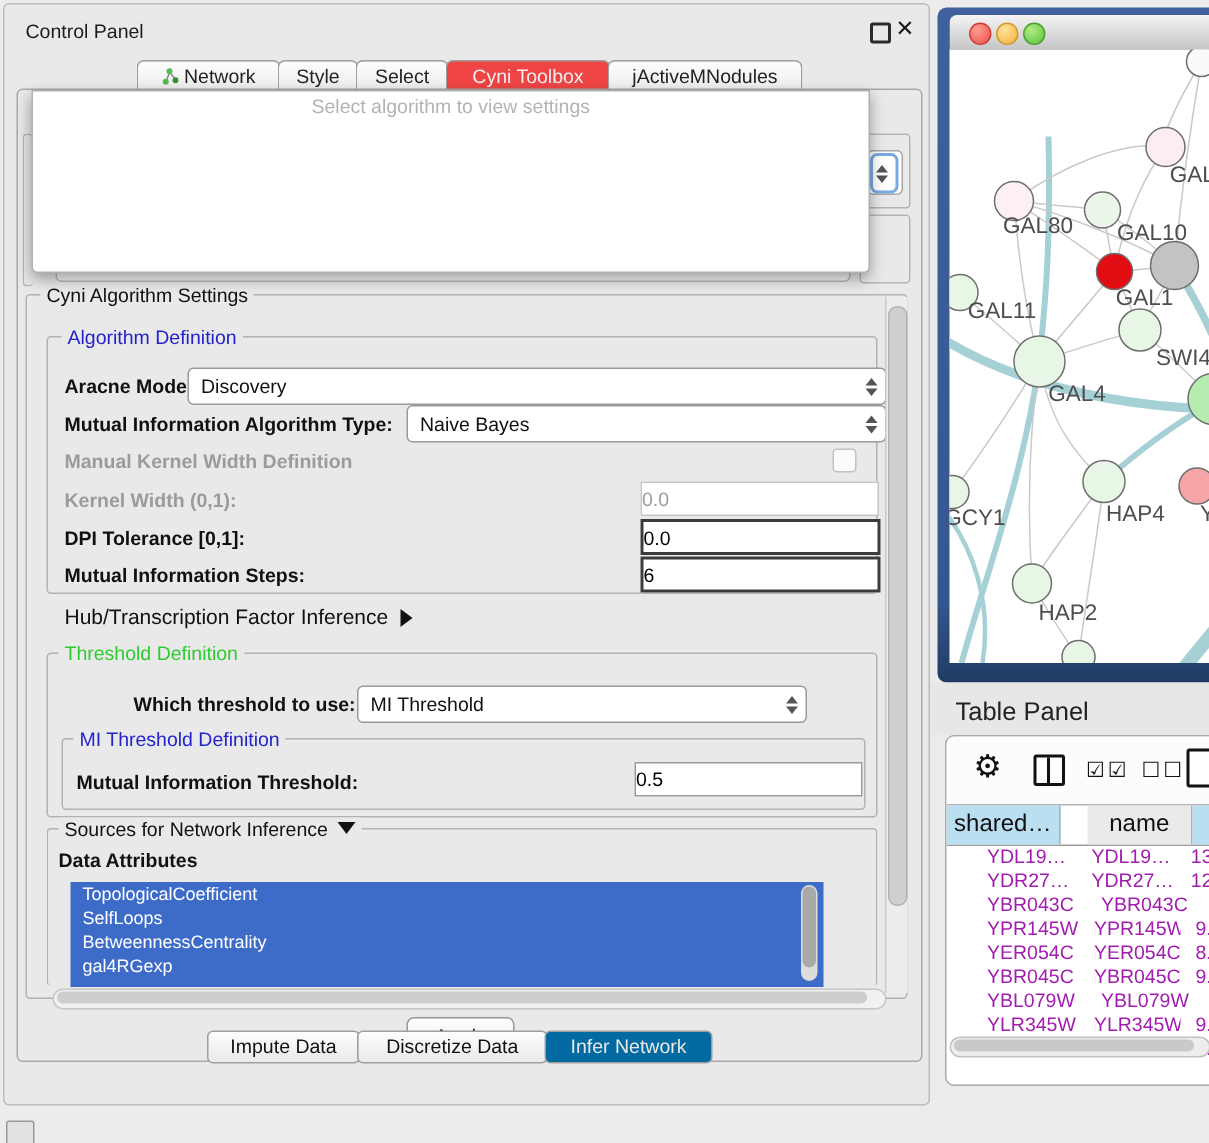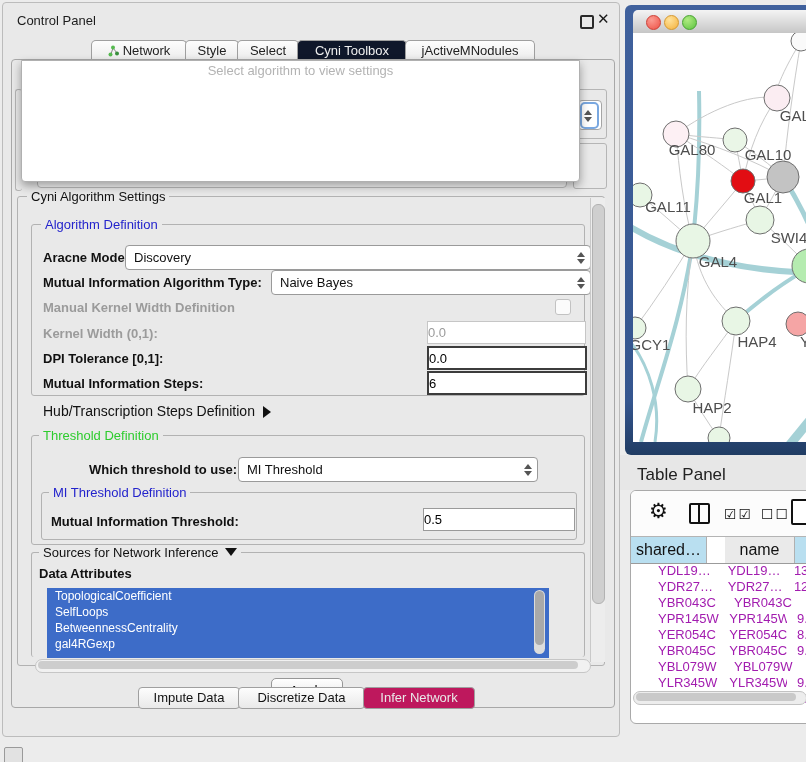--- a/index.html
+++ b/index.html
@@ -9,21 +9,21 @@
 
   
   .control-panel{left:2px;top:2px;width:616px;height:733px;background:#e9e9e9;border:1px solid #bcbcbc;border-radius:4px;}
   .cp-title{left:14px;top:10px;font-size:13px;color:#1c1c1c;}
   .float-icon{left:577px;top:12px;width:10px;height:10px;border:2px solid #2a2a2a;border-radius:2px;}
   .close-icon{left:594px;top:7px;font-size:15px;font-weight:bold;color:#1a1a1a;}
 
   
   .tab{position:absolute;top:37px;height:19px;line-height:19px;text-align:center;font-size:13px;color:#222;
        background:linear-gradient(#fdfdfd,#ececec);border:1px solid #9f9f9f;border-bottom:none;border-radius:5px 5px 0 0;}
-  .tab.sel{background:#0f172a;color:#efefef;}
+  .tab.sel{background:#ef4444;color:#efefef;}
   .net-tab-icon{display:inline-block;vertical-align:-2px;margin-right:4px;}
 
   .pane{left:8px;top:56px;width:602px;height:647px;border:1px solid #a8a8a8;border-radius:4px;}
 
   
   .frag{border:1px solid #b5b5b5;border-radius:3px;background:transparent;}
   .ghost-combo{left:34px;top:150px;width:528px;height:33px;background:#f4f4f4;border:1px solid #b9b9b9;border-radius:4px;z-index:3;}
   .ghost-text{left:46px;top:158px;font-size:13px;color:#b5b5b5;z-index:4;}
   .focus-stub{left:575px;top:97px;width:22px;height:28px;background:#fff;border:1px solid #a5a5a5;border-radius:4px;z-index:3;}
   .focus-ring{left:577px;top:99px;width:15px;height:23px;border:2px solid #7aa8e0;border-radius:5px;z-index:4;}
@@ -69,21 +69,21 @@
   .vscroll{left:587px;top:195px;width:14px;height:464px;background:#ededed;border-left:1px solid #c9c9c9;}
   .vthumb{position:absolute;left:1px;top:6px;width:11px;height:398px;background:#cfcfcf;border:1px solid #b2b2b2;border-radius:6px;}
   .hscroll{left:32px;top:656px;width:554px;height:12px;background:#f1f1f1;border:1px solid #c6c6c6;border-radius:7px;}
   .hthumb{position:absolute;left:2px;top:1px;width:540px;height:8px;background:#cdcdcd;border-radius:5px;}
 
   .apply-btn{left:268px;top:675px;width:70px;height:23px;background:linear-gradient(#ffffff,#e4e4e4);
              border:1px solid #979797;border-radius:5px;font-size:14px;color:#111;display:flex;align-items:center;justify-content:center;}
 
   .btab{position:absolute;top:684px;height:20px;line-height:20px;text-align:center;font-size:13px;color:#111;
         background:linear-gradient(#fdfdfd,#e9e9e9);border:1px solid #9f9f9f;border-radius:4px 4px 4px 4px;}
-  .btab.sel{background:#be185d;color:#e9e9e9;}
+  .btab.sel{background:#0369a1;color:#e9e9e9;}
 
   .corner-btn{left:4px;top:747px;width:17px;height:15px;border:1px solid #9a9a9a;background:#e2e2e2;border-radius:2px;}
 
   
   .net-window{left:625px;top:5px;width:181px;height:450px;background:linear-gradient(#40619d,#35568f 88%,#203c63);border-radius:6px 0 0 6px;}
   .net-titlebar{position:absolute;left:8px;top:5px;width:173px;height:23px;background:linear-gradient(#f4f4f4,#c6c6c6);border-radius:5px 0 0 0;border-bottom:1px solid #9a9a9a;}
   .light{position:absolute;top:5px;width:13px;height:13px;border-radius:50%;}
   .net-canvas{position:absolute;left:8px;top:28px;width:173px;height:409px;background:#fff;overflow:hidden;}
 
   
@@ -178,21 +178,21 @@
     <span class="lbl" style="left:40px;top:348px;">DPI Tolerance [0,1]:</span>
     <div class="field dark" style="left:424px;top:343px;width:151px;height:20px;">
         <span>0.0</span>
       </div>
 
     <span class="lbl" style="left:40px;top:373px;">Mutual Information Steps:</span>
     <div class="field dark" style="left:424px;top:368px;width:151px;height:20px;">
         <span>6</span>
       </div>
 
-    <span class="lbl plain" style="left:40px;top:400px;font-size:14px;"><span>Hub/Transcription Steps Definition</span><span class="tri-right"></span></span>
+    <span class="lbl plain" style="left:40px;top:400px;font-size:14px;"><span>Hub/Transcription Factor Inference</span><span class="tri-right"></span></span>
 
     <div class="group" style="left:28px;top:432px;width:552px;height:108px;"></div>
     <span class="legend green" style="left:36px;top:425px;">Threshold Definition</span>
 
     <span class="lbl" style="left:86px;top:459px;">Which threshold to use:</span>
     <div class="combo" style="left:235px;top:454px;width:290px;height:23px;">
       <span>MI Threshold</span>
         <span class="stepper"></span>
     </div>
 

